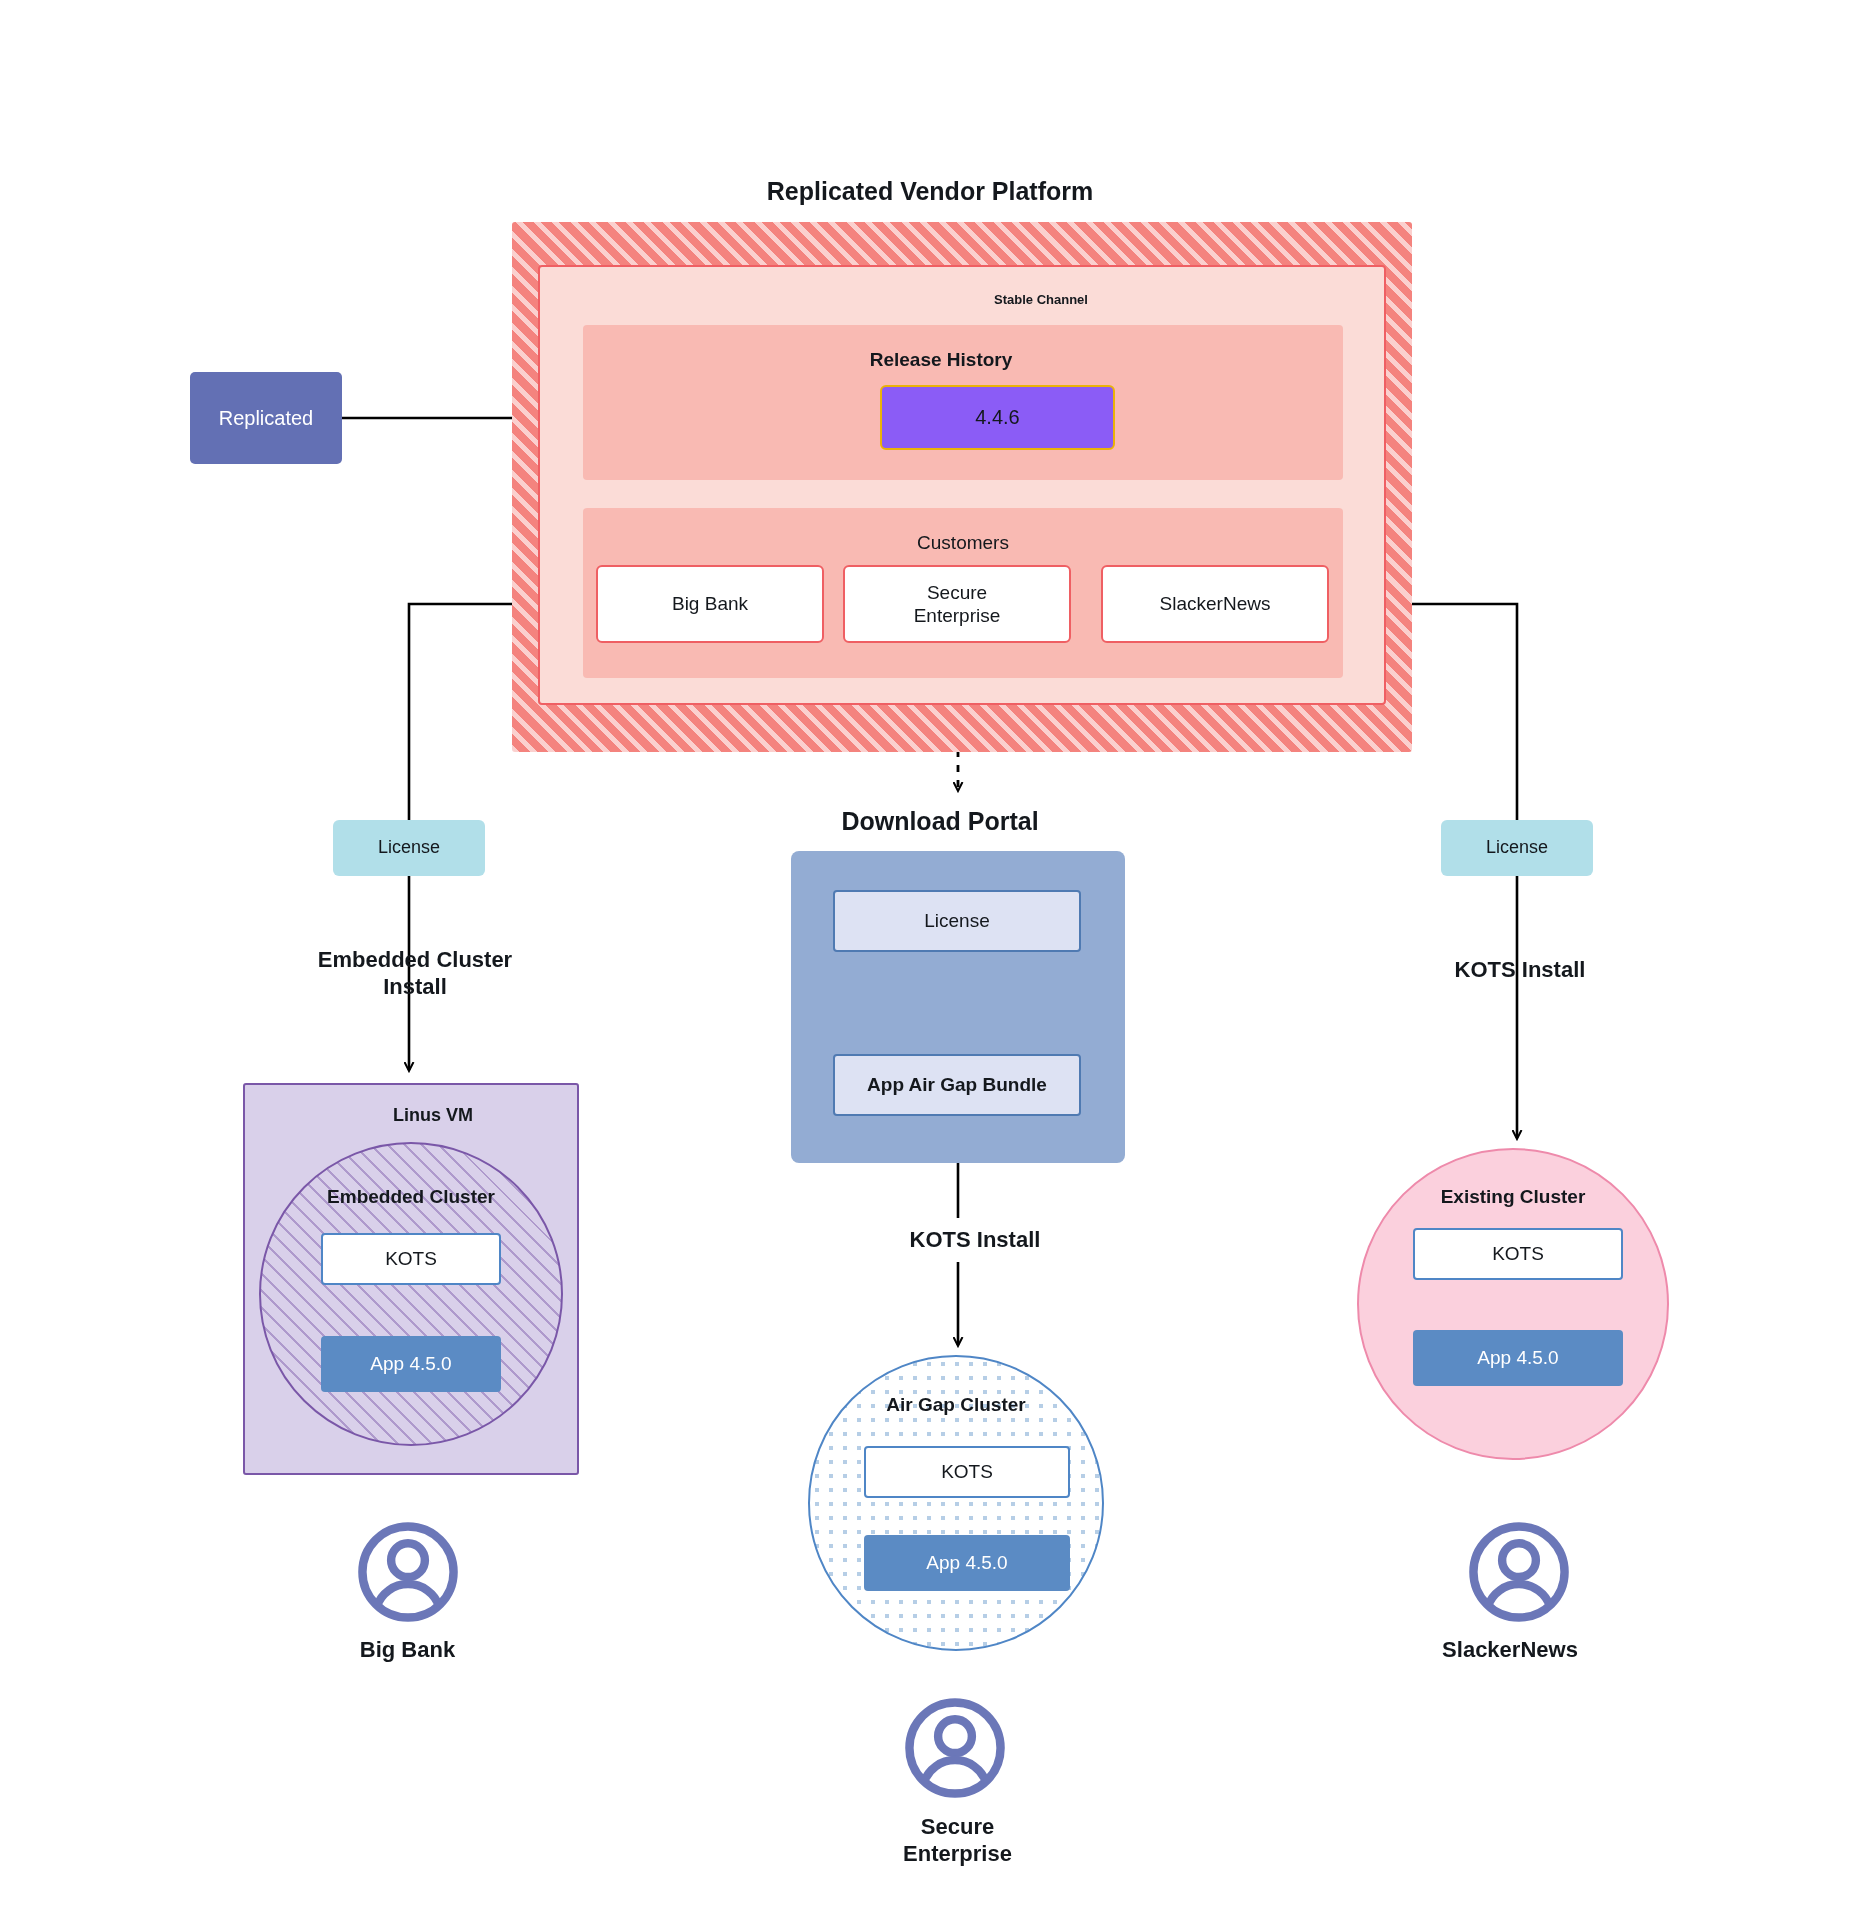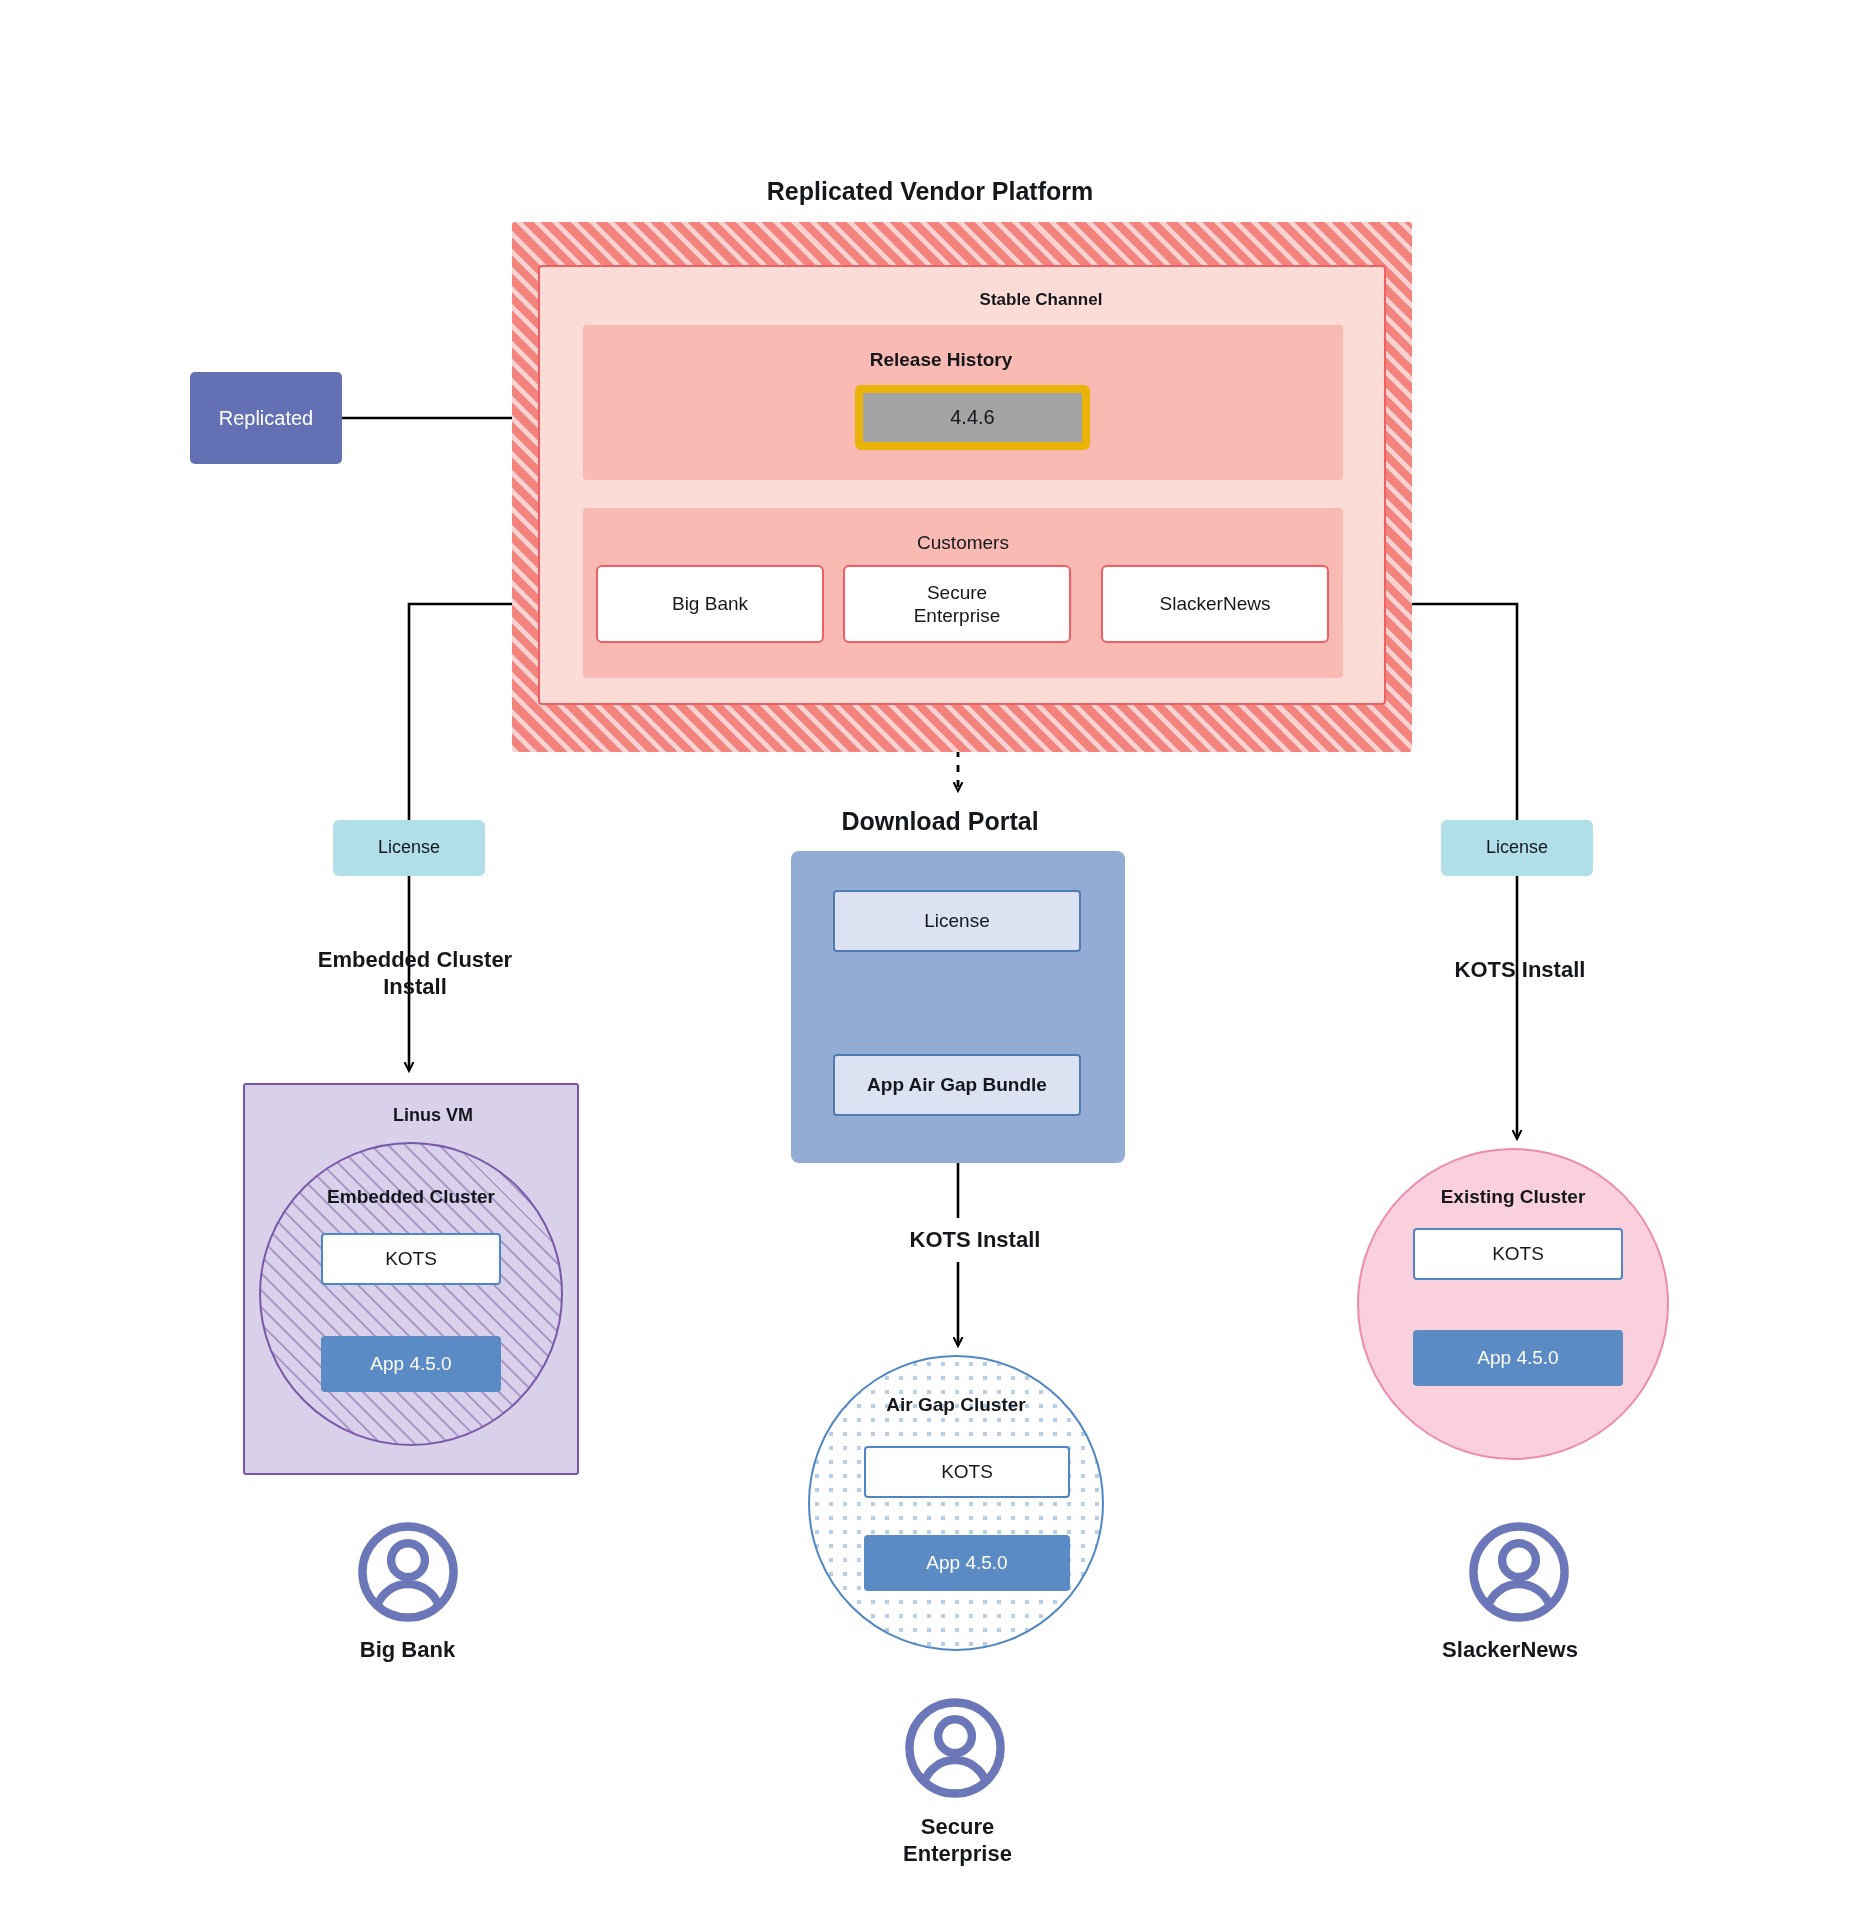--- a/index.html
+++ b/index.html
@@ -32,36 +32,36 @@
         rgba(255,255,255,.62) 0px, rgba(255,255,255,.62) 5px,
         rgba(255,255,255,0) 5px, rgba(255,255,255,0) 13px);
     border-radius:3px;
   }
   .stable-channel{
     left:538px;top:265px;width:848px;height:440px;
     background:#fbdcd7;border:2px solid #ef5f63;border-radius:4px;
   }
   .lbl-stable{
     left:538px;top:288px;width:1006px;height:24px;
-    font-size:17px;font-weight:600;color:#14181d;
+    font-size:13px;font-weight:600;color:#14181d;
   }
   .release-history{
     left:583px;top:325px;width:760px;height:155px;
     background:#f9bab3;border-radius:4px;
   }
   .lbl-release{
     left:561px;top:348px;width:760px;height:24px;
     font-size:19px;font-weight:600;color:#14181d;
   }
   .rel-box{
     top:385px;width:235px;height:65px;border-radius:6px;
     font-size:20px;
   }
   .rel-active{left:597px;background:#ed4a5c;color:#ffffff;}
-  .rel-old{left:855px;background:#a3a3a3;border:8px solid #eab308;color:#14181d;}
+  .rel-old{left:880px;background:#8b5cf6;border:2px solid #eab308;color:#14181d;}
 
   .customers{
     left:583px;top:508px;width:760px;height:170px;
     background:#f9bab3;border-radius:4px;
   }
   .lbl-customers{
     left:583px;top:531px;width:760px;height:24px;
     font-size:19px;font-weight:400;color:#14181d;
   }
   .cust-box{

